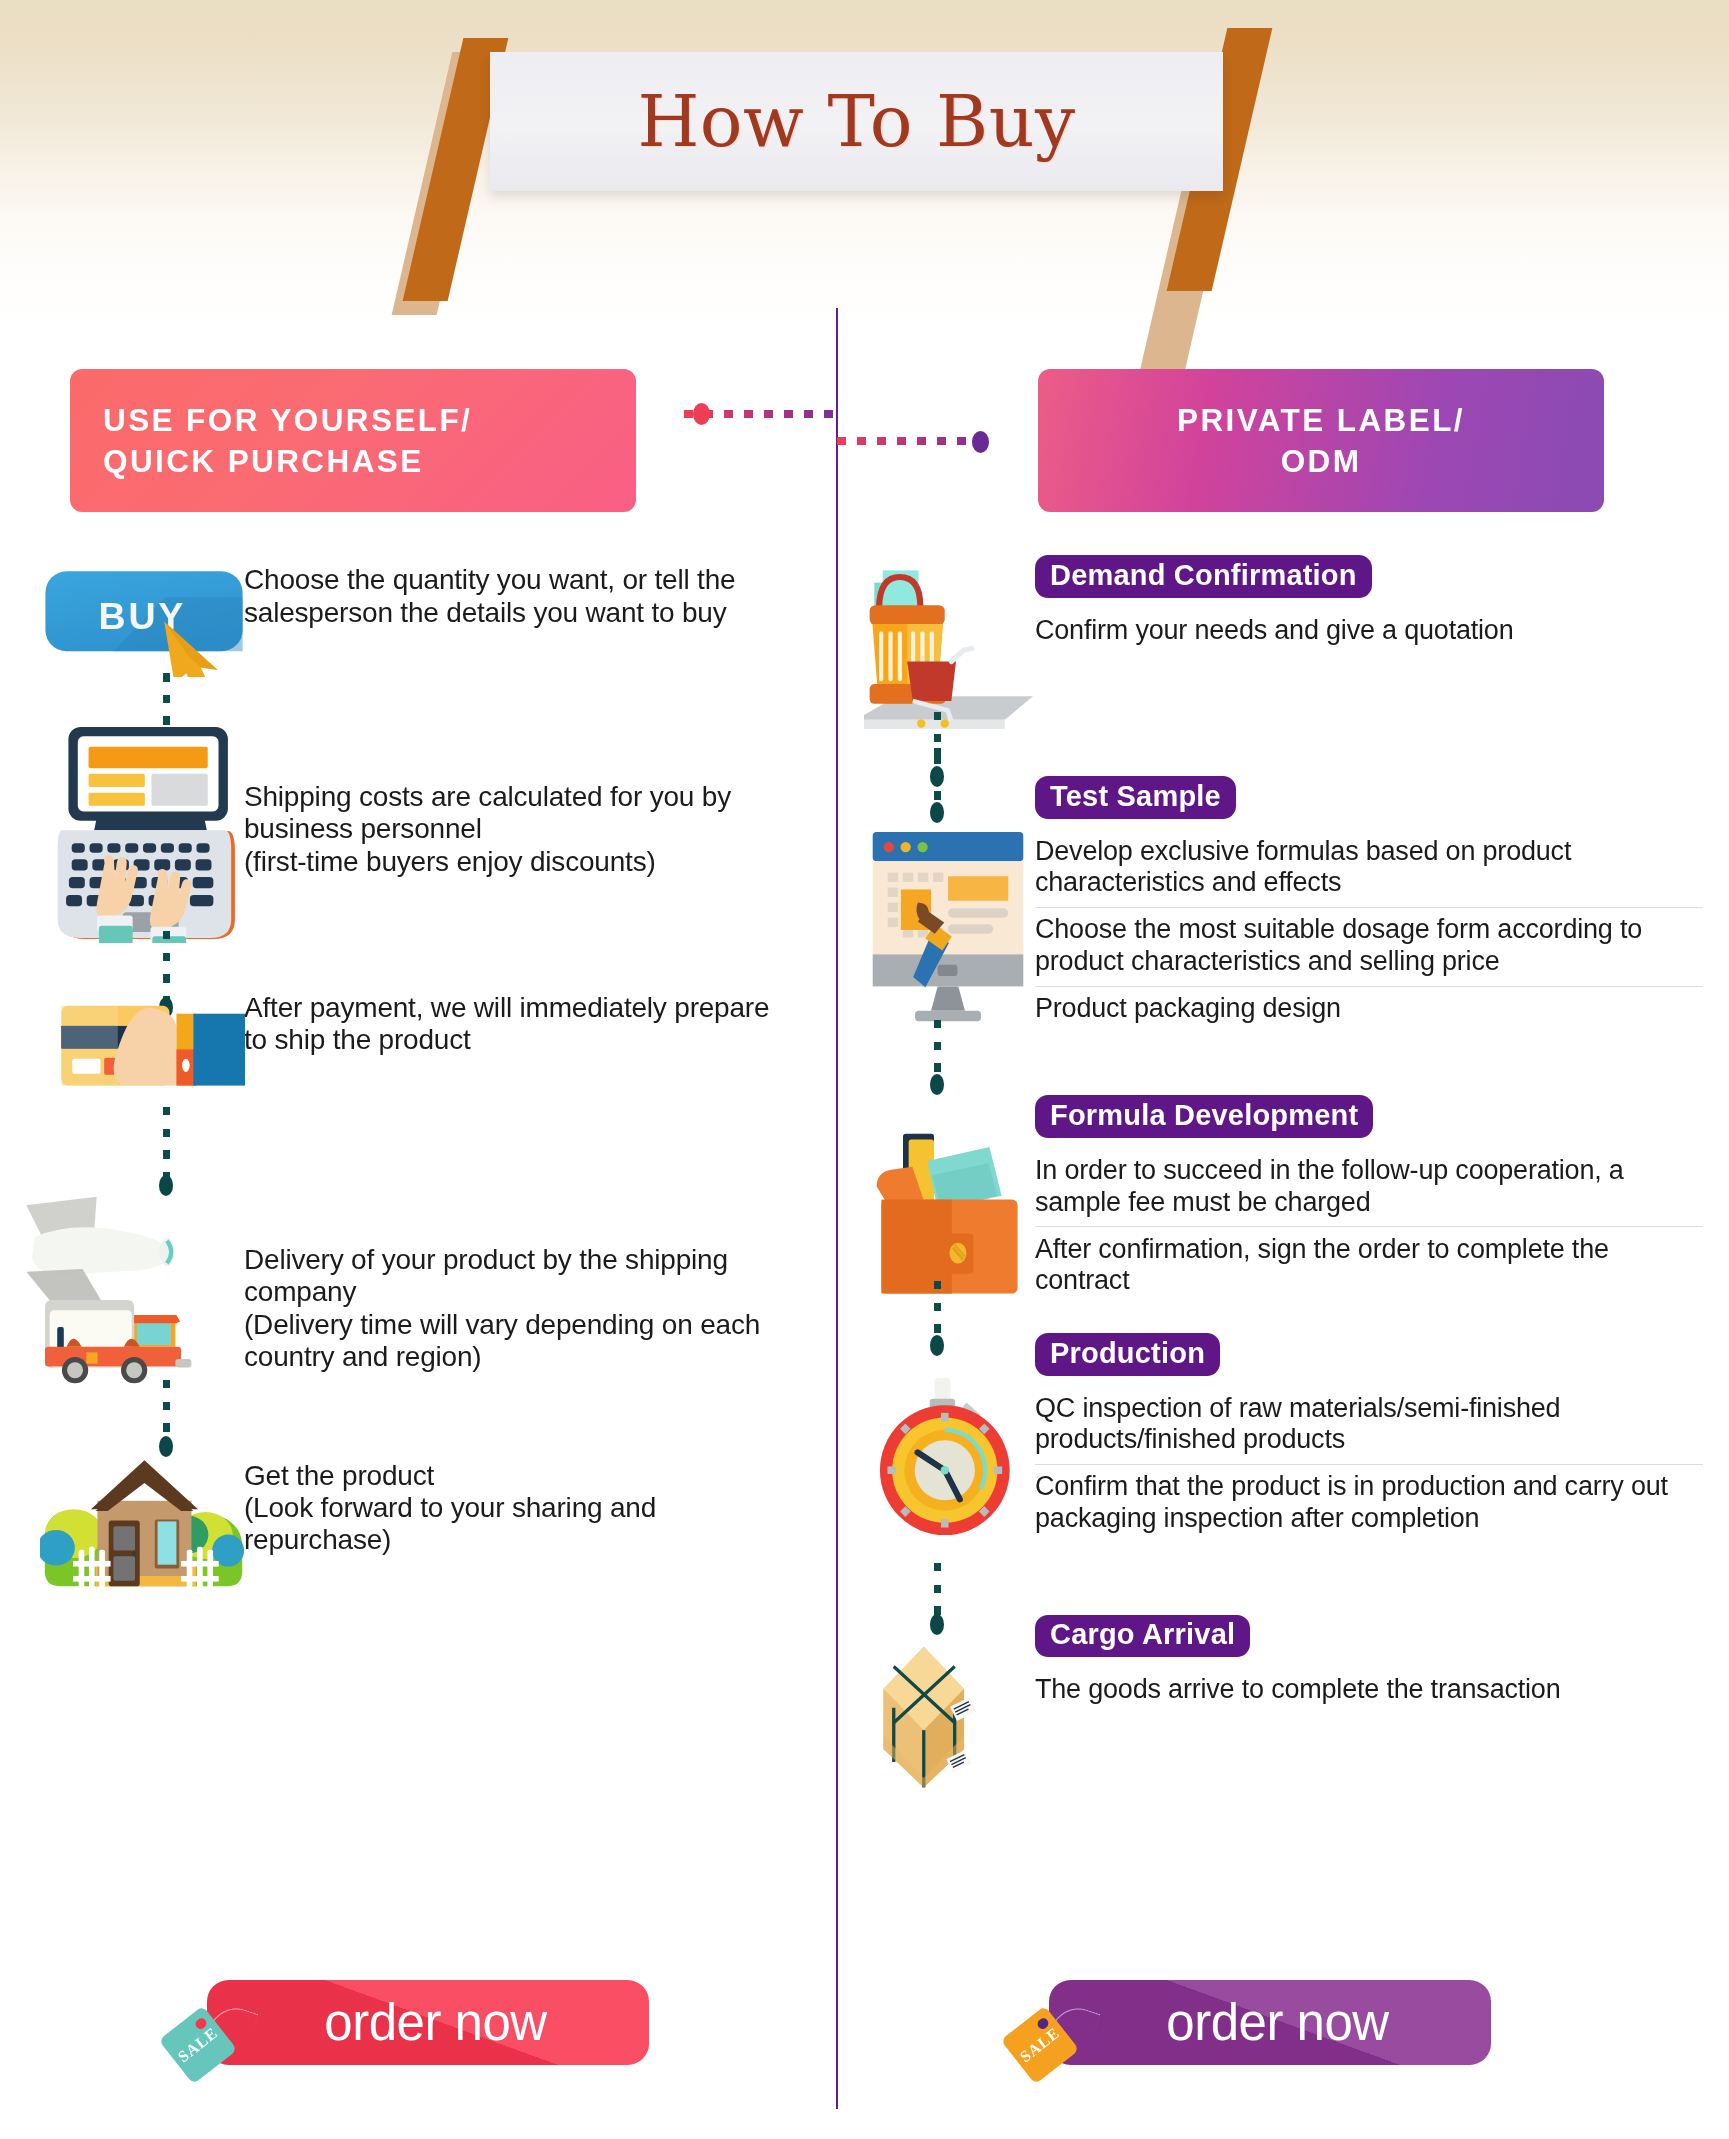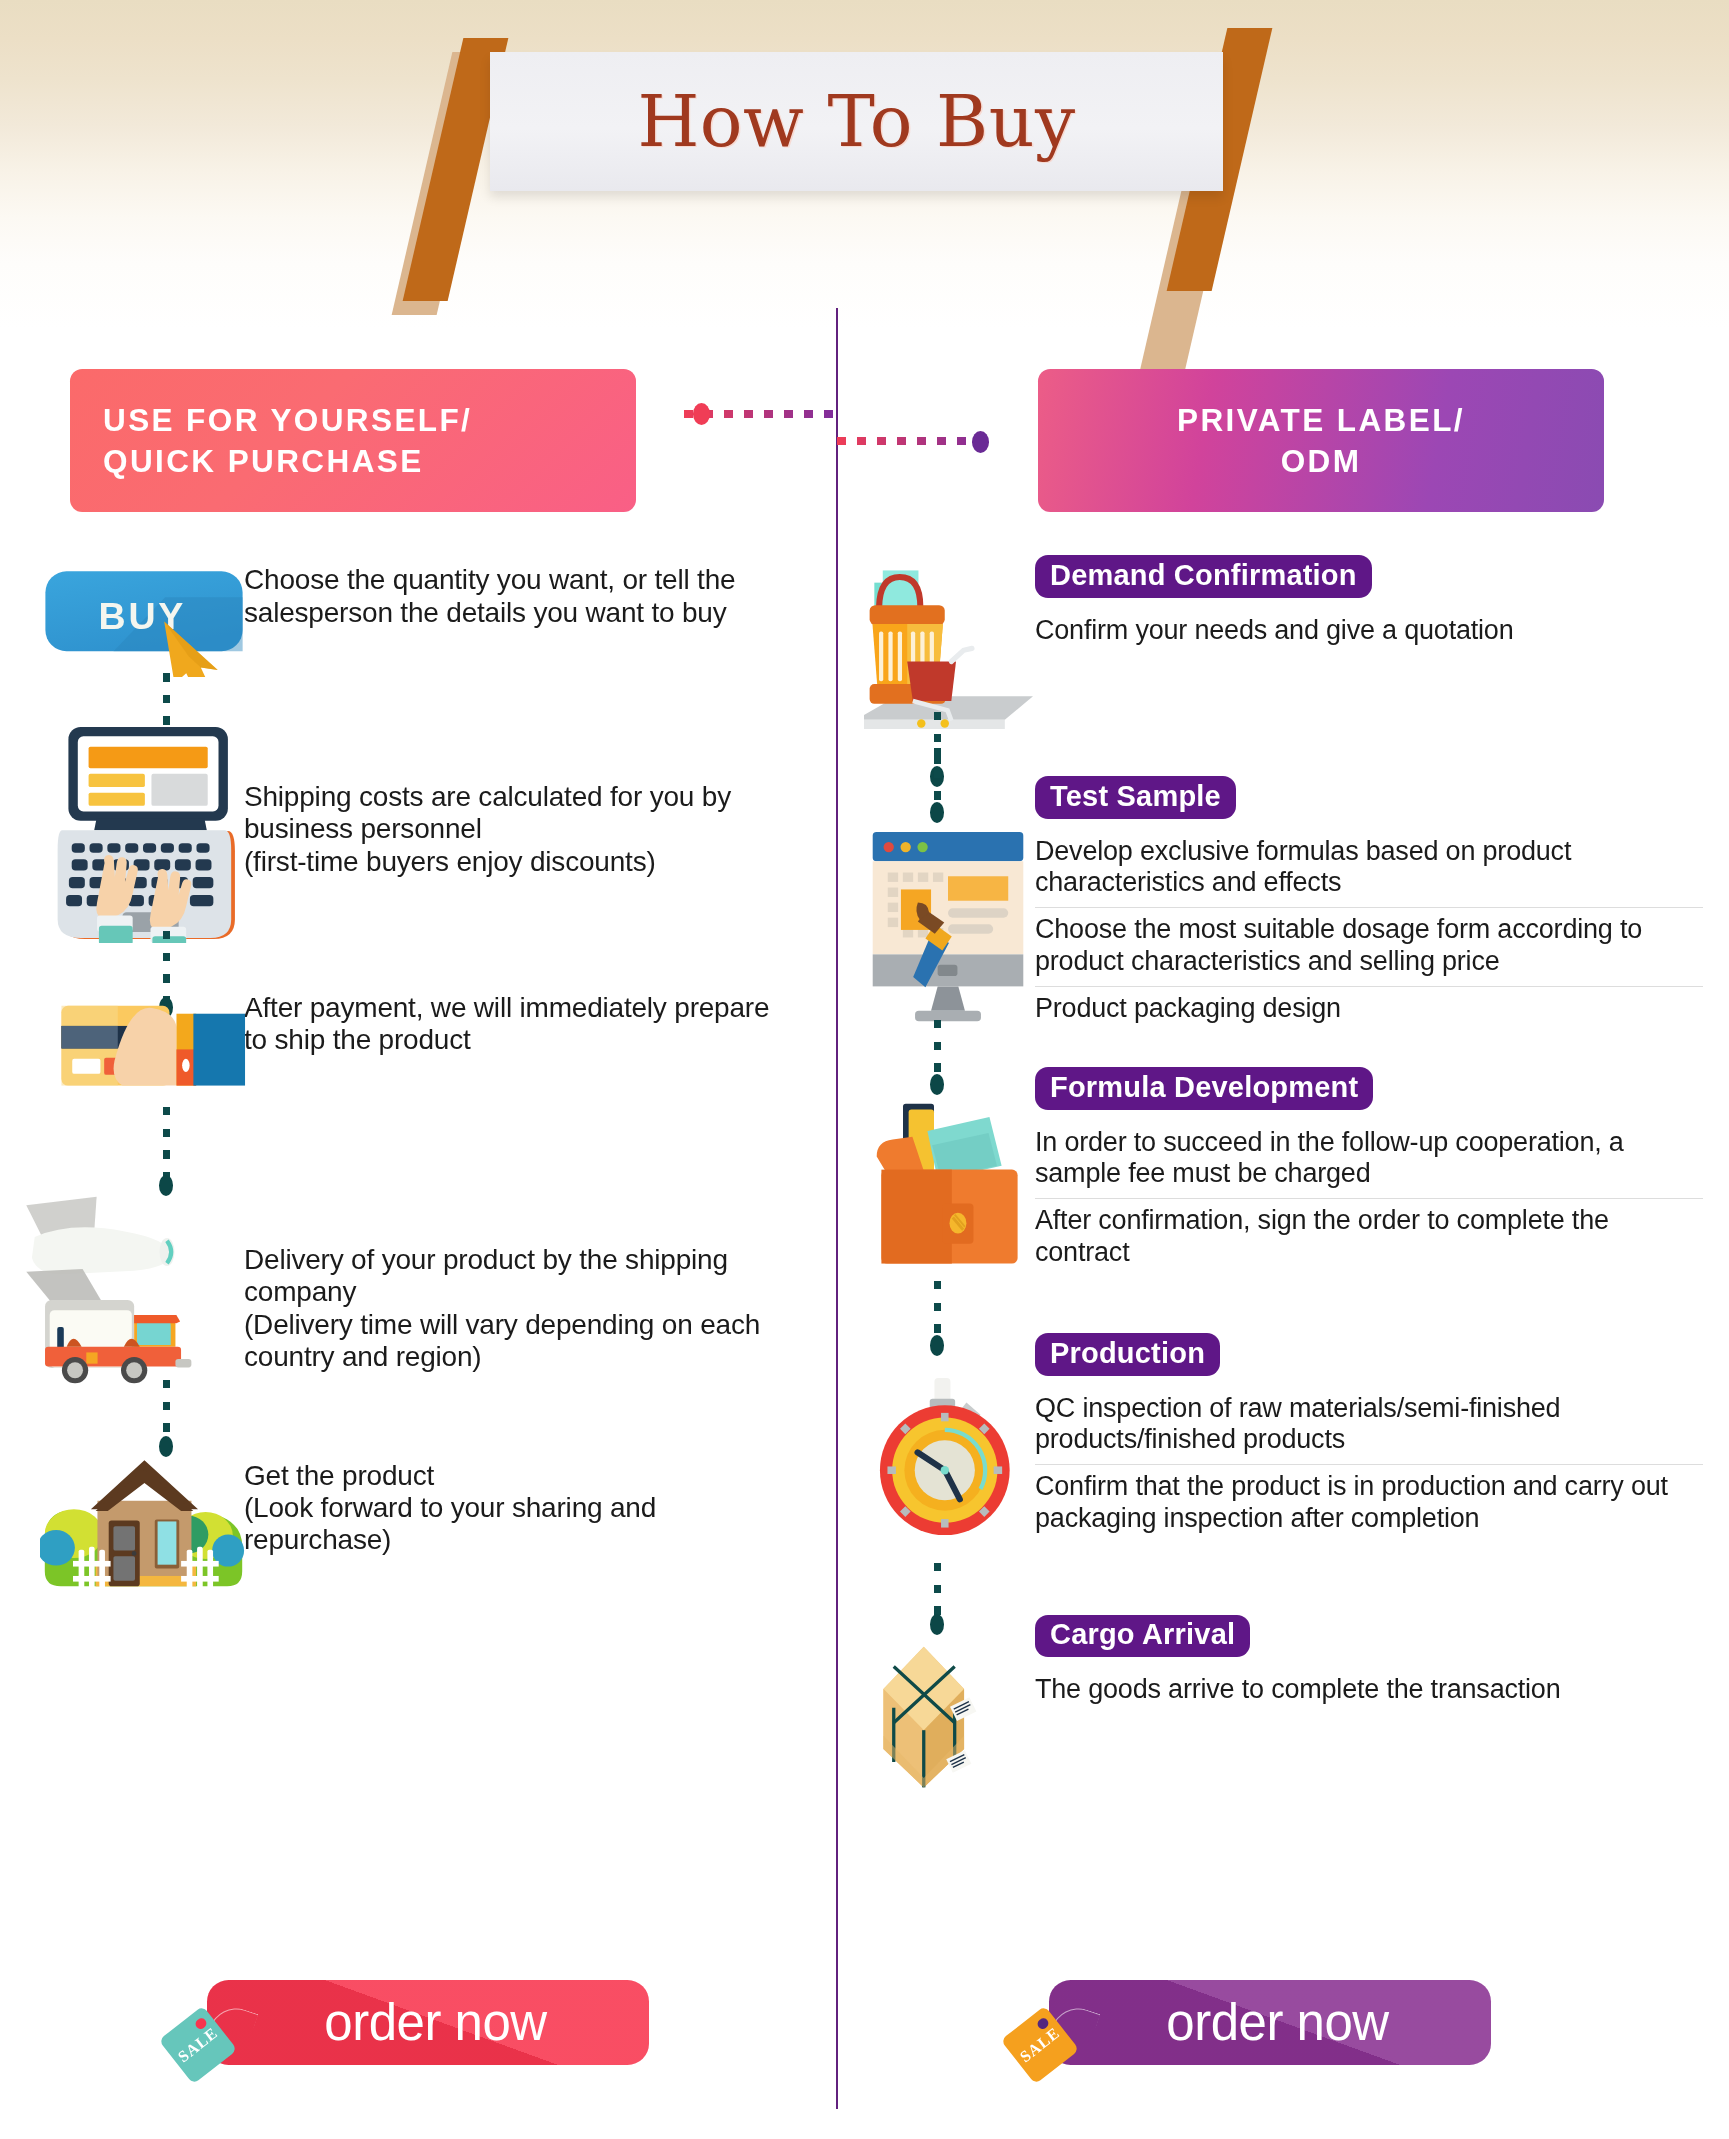--- a/index.html
+++ b/index.html
@@ -550,21 +550,21 @@
     <div class="connector" style="left:96px; top:-28px; height:59px;">
       <div class="dashes"></div>
         <div class="tip"></div>
     </div>
     <div class="connector" style="left:96px; top:244px; height:59px;">
       <div class="dashes"></div>
         <div class="tip"></div>
     </div>
   </div>
 
-  <div class="step" style="height:266px;">
+  <div class="step" style="height:266px;align-items:center;">
     <div class="icon-slot" style="width:197px; padding-left:26px; padding-top:33px;">
       <div class="icon-wrap" style="width:155px;height:174px;">
         <svg viewBox="0 0 330 370" width="155" height="174">
           <rect x="66" y="8" width="66" height="140" rx="6" fill="#1e3248"></rect>
           <rect x="78" y="20" width="54" height="132" rx="6" fill="#f5c230"></rect>
           <path d="M118 66 L250 36 L276 140 L140 170 Z" fill="#7fd9cf"></path>
           <path d="M128 96 L248 70 L266 140 L146 164 Z" fill="#6fc9c0" opacity="0.7"></path>
           <path d="M10 120 Q10 88 44 84 L86 78 L110 150 L40 170 Z" fill="#ef7b2e"></path>
           <rect x="20" y="148" width="290" height="200" rx="12" fill="#ef7b2e"></rect>
           <rect x="20" y="148" width="150" height="200" fill="#e26b20"></rect>

